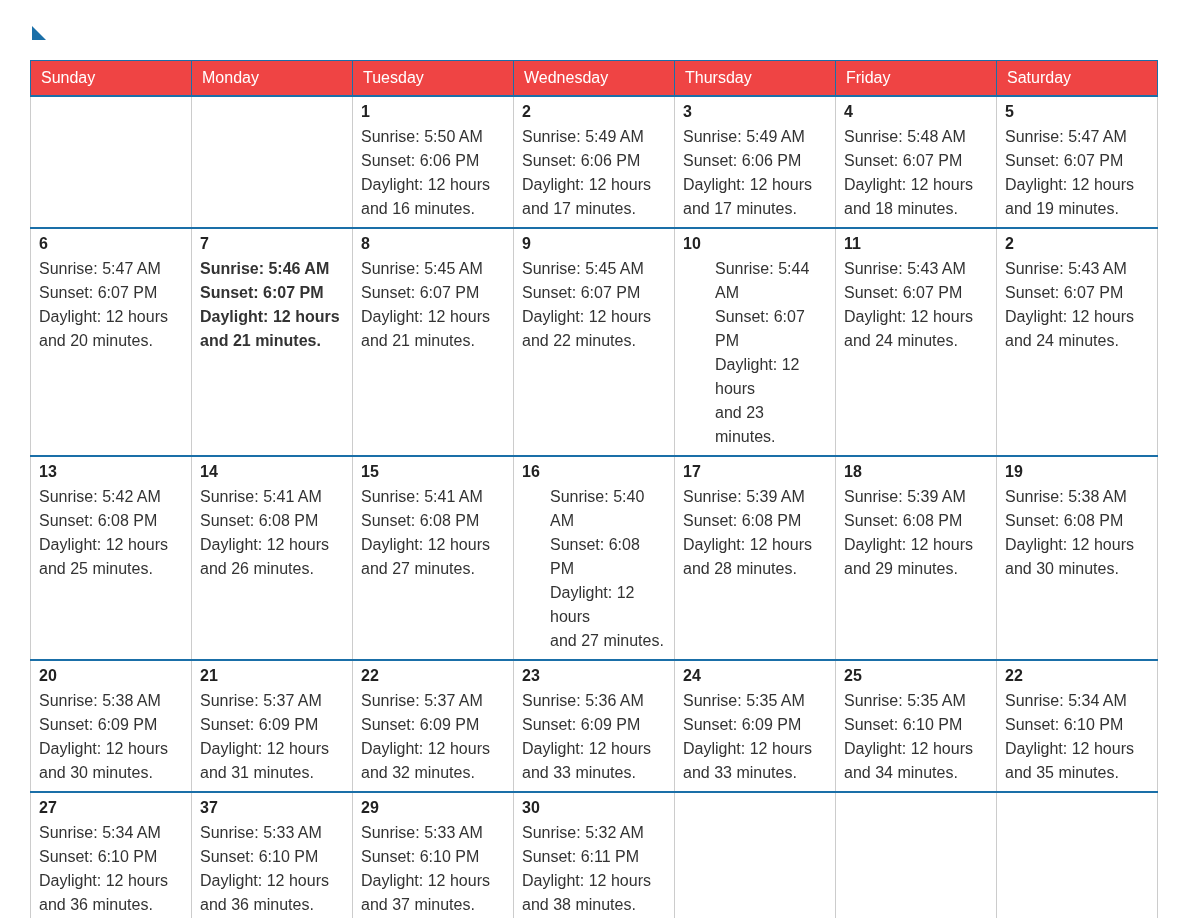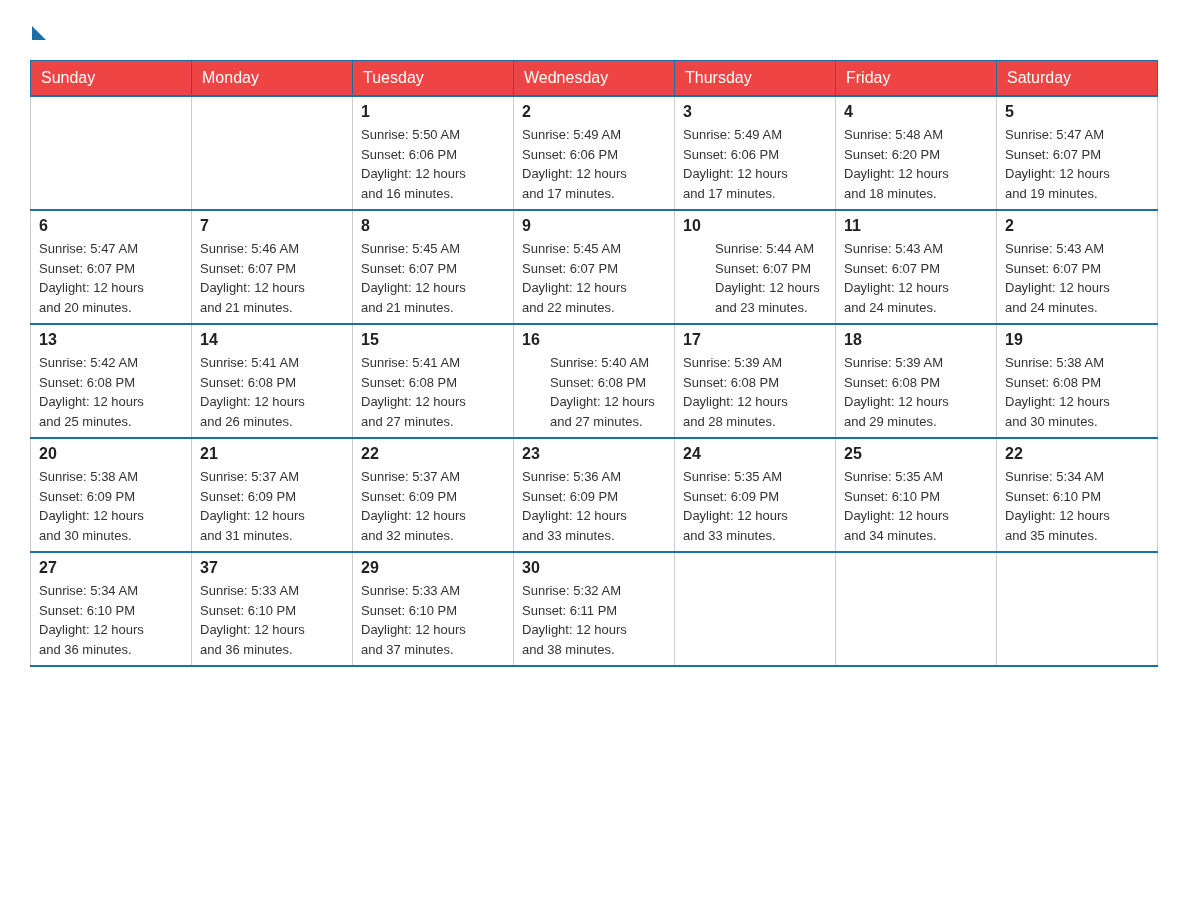--- a/index.html
+++ b/index.html
@@ -79,21 +79,21 @@
       width: 14.28%;
       height: 100px;
     }
     .day-number {
       font-size: 16px;
       font-weight: bold;
       color: #222;
       margin-bottom: 4px;
     }
     .day-info {
-      font-size: 13px;
+      font-size: 16px;
       color: #333;
       line-height: 1.5;
     }
     .empty-cell {
       background: #fff;
     }
     tbody tr:last-child td {
       border-bottom: 2px solid #1a6fa8;
     }
     tbody tr td:first-child {
@@ -154,21 +154,21 @@
         <td>
           <div class="day-number">3</div>
           <div class="day-info" style="white-space: pre-line;">Sunrise: 5:49 AM
 Sunset: 6:06 PM
 Daylight: 12 hours
 and 17 minutes.</div>
         </td>
         <td>
           <div class="day-number">4</div>
           <div class="day-info" style="white-space: pre-line;">Sunrise: 5:48 AM
-Sunset: 6:20 PM
+Sunset: 6:07 PM
 Daylight: 12 hours
 and 18 minutes.</div>
         </td>
         <td>
           <div class="day-number">5</div>
           <div class="day-info" style="white-space: pre-line;">Sunrise: 5:47 AM
 Sunset: 6:07 PM
 Daylight: 12 hours
 and 19 minutes.</div>
         </td>
@@ -176,21 +176,21 @@
       <tr>
         <td>
           <div class="day-number">6</div>
           <div class="day-info" style="white-space: pre-line;">Sunrise: 5:47 AM
 Sunset: 6:07 PM
 Daylight: 12 hours
 and 20 minutes.</div>
         </td>
         <td>
           <div class="day-number">7</div>
-          <div class="day-info" style="white-space: pre-line;">Sunrise: 5:46 AM
+          <div class="day-info" style="white-space: pre-line; font-weight: bold;">Sunrise: 5:46 AM
 Sunset: 6:07 PM
 Daylight: 12 hours
 and 21 minutes.</div>
         </td>
         <td>
           <div class="day-number">8</div>
           <div class="day-info" style="white-space: pre-line;">Sunrise: 5:45 AM
 Sunset: 6:07 PM
 Daylight: 12 hours
 and 21 minutes.</div>

